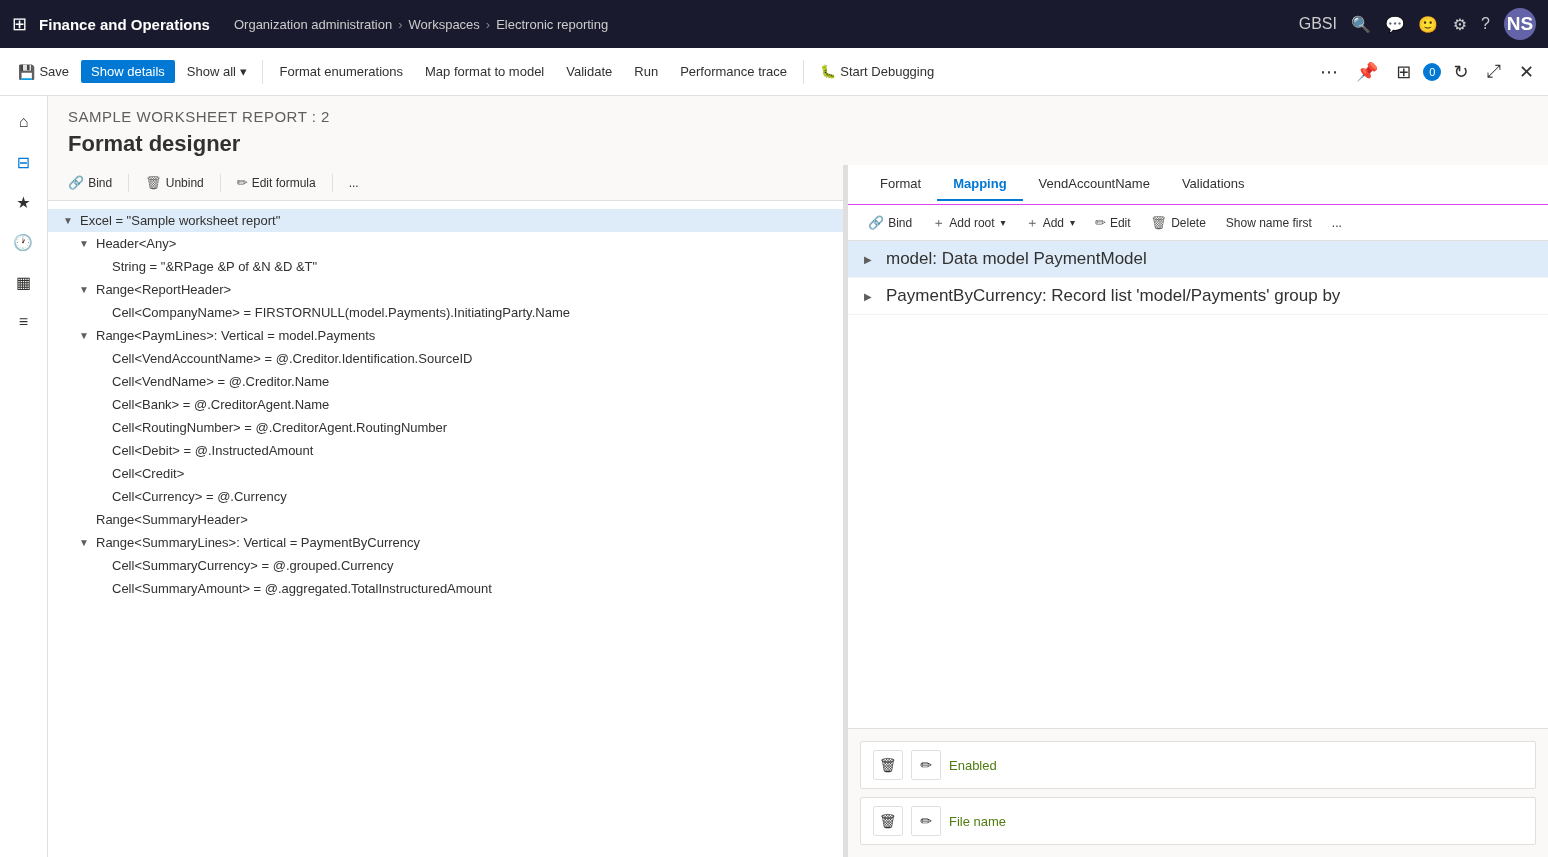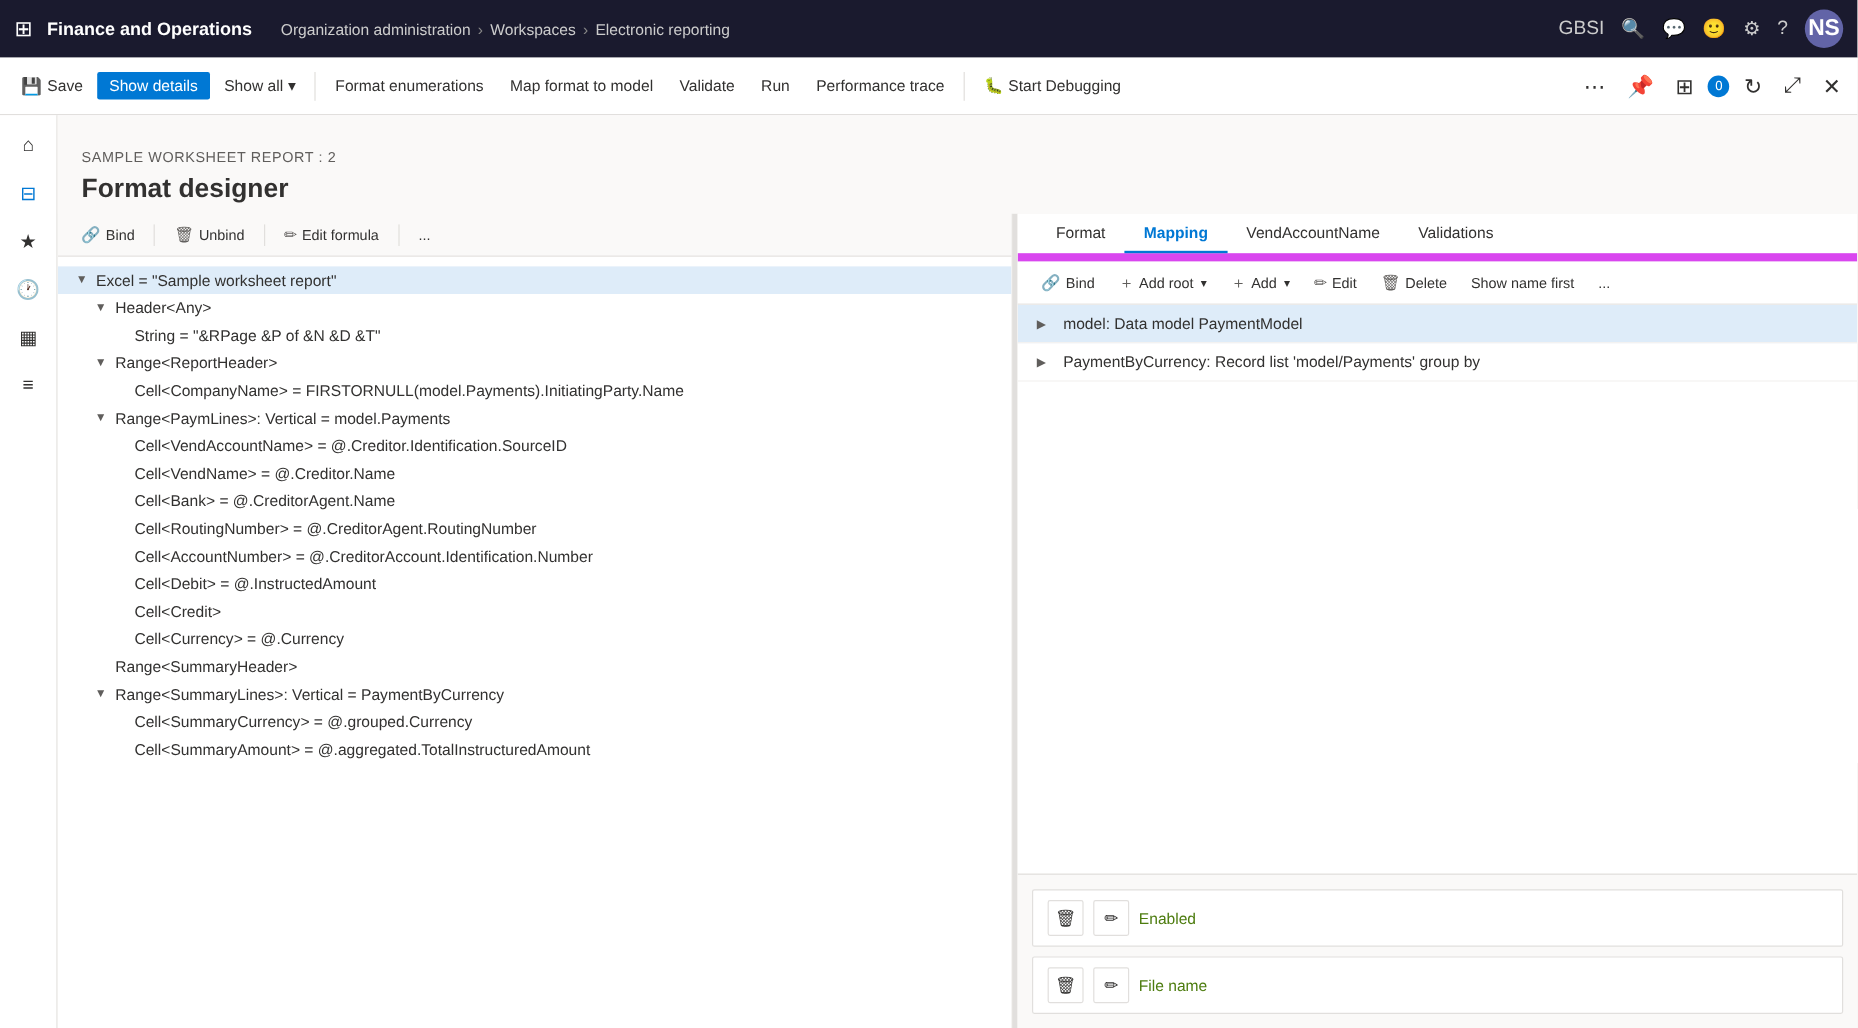--- a/index.html
+++ b/index.html
@@ -50,21 +50,21 @@
       width: 48px; background: #fff; border-right: 1px solid #e1dfdd;
       display: flex; flex-direction: column; align-items: center;
       padding: 8px 0; gap: 4px;
     }
     .sidebar .sidebar-icon { width: 36px; height: 36px; display: flex; align-items: center; justify-content: center; border-radius: 4px; cursor: pointer; color: #323130; font-size: 16px; }
     .sidebar .sidebar-icon.active { color: #0078d4; }
 
     
     .main-content { flex: 1; display: flex; flex-direction: column; overflow: hidden; background: #faf9f8; }
     .page-header { padding: 12px 20px 8px 20px; background: #faf9f8; }
-    .breadcrumb-text { font-size: 12px; color: #605e5c; text-transform: uppercase; letter-spacing: 0.5px; margin-bottom: 6px; margin-top: 16px; }
+    .breadcrumb-text { font-size: 15px; color: #605e5c; text-transform: uppercase; letter-spacing: 0.5px; margin-bottom: 6px; }
     .page-title { font-size: 22px; font-weight: 600; color: #323130; }
 
     
     .content-area { display: flex; flex: 1; overflow: hidden; }
 
     
     .left-panel { flex: 1; display: flex; flex-direction: column; overflow: hidden; border-right: 1px solid #e1dfdd; }
     .left-toolbar { height: 36px; background: #faf9f8; display: flex; align-items: center; padding: 0 12px; gap: 4px; border-bottom: 1px solid #e1dfdd; }
     .left-toolbar .lt-btn { display: flex; align-items: center; gap: 4px; padding: 2px 8px; border: none; background: transparent; cursor: pointer; color: #323130; font-size: 12px; border-radius: 2px; }
     .left-toolbar .lt-btn .icon { font-size: 13px; color: #605e5c; }
@@ -76,32 +76,32 @@
     .tree-item .tree-text { color: #323130; font-size: 13px; }
     .indent-1 { padding-left: 28px; }
     .indent-2 { padding-left: 44px; }
     .cell-credit { color: #a19f9d; }
 
     
     .splitter { width: 4px; background: #e1dfdd; cursor: col-resize; }
 
     
     .right-panel { width: 700px; display: flex; flex-direction: column; overflow: hidden; background: #faf9f8; }
-    .right-tabs { display: flex; align-items: center; padding: 0 16px; border-bottom: 7px solid #d946ef; background: white; height: 40px; gap: 0; }
+    .right-tabs { display: flex; align-items: center; padding: 0 16px; border-bottom: 1px solid #d946ef; background: white; height: 40px; gap: 0; }
     .right-tab { padding: 8px 16px; cursor: pointer; font-size: 13px; color: #323130; border-bottom: 2px solid transparent; white-space: nowrap; }
     .right-tab.active { color: #0078d4; border-bottom: 2px solid #0078d4; font-weight: 600; }
     .right-toolbar { height: 36px; background: white; display: flex; align-items: center; padding: 0 12px; gap: 4px; border-bottom: 1px solid #e1dfdd; }
     .right-toolbar .rt-btn { display: flex; align-items: center; gap: 4px; padding: 2px 8px; border: none; background: transparent; cursor: pointer; color: #323130; font-size: 12px; border-radius: 2px; white-space: nowrap; }
     .right-toolbar .rt-btn .icon { font-size: 13px; color: #605e5c; }
     .right-toolbar .rt-btn.dropdown::after { content: '▾'; margin-left: 2px; font-size: 10px; }
     .right-content { flex: 1; overflow-y: auto; background: white; }
     .model-tree-item { padding: 8px 16px; display: flex; align-items: center; gap: 8px; cursor: pointer; border-bottom: 1px solid #f3f2f1; }
     .model-tree-item.selected-model { background: #deecf9; }
     .model-tree-item .tree-toggle { color: #605e5c; font-size: 10px; width: 14px; }
-    .model-tree-item .tree-text { color: #323130; font-size: 13px; }
+    .model-tree-item .tree-text { color: #323130; font-size: 17px; }
 
     
     .bottom-cards { padding: 12px; background: #faf9f8; display: flex; flex-direction: column; gap: 8px; border-top: 1px solid #e1dfdd; }
     .bottom-card { border: 1px solid #e1dfdd; background: white; border-radius: 2px; display: flex; align-items: center; padding: 8px 12px; gap: 8px; }
     .bottom-card .card-icon-btn { width: 30px; height: 30px; display: flex; align-items: center; justify-content: center; border: 1px solid #e1dfdd; background: white; cursor: pointer; border-radius: 2px; color: #323130; font-size: 14px; }
     .bottom-card .card-label { font-size: 13px; color: #4d7c0f; }
   </style>
 </head>
 <body>
 
@@ -248,24 +248,20 @@
           <div class="tree-item indent-2">
             <span class="tree-toggle"></span>
             <span class="tree-text">Cell&lt;Bank&gt; = @.CreditorAgent.Name</span>
           </div>
           <div class="tree-item indent-2">
             <span class="tree-toggle"></span>
             <span class="tree-text">Cell&lt;RoutingNumber&gt; = @.CreditorAgent.RoutingNumber</span>
           </div>
           <div class="tree-item indent-2">
             <span class="tree-toggle"></span>
-            <span class="tree-text">Cell&lt;AccountNumber&gt; = @.CreditorAccount.Identification.Number</span>
-          </div>
-          <div class="tree-item indent-2">
-            <span class="tree-toggle"></span>
             <span class="tree-text">Cell&lt;Debit&gt; = @.InstructedAmount</span>
           </div>
           <div class="tree-item indent-2">
             <span class="tree-toggle"></span>
             <span class="tree-text cell-credit">Cell&lt;Credit&gt;</span>
           </div>
           <div class="tree-item indent-2">
             <span class="tree-toggle"></span>
             <span class="tree-text">Cell&lt;Currency&gt; = @.Currency</span>
           </div>

